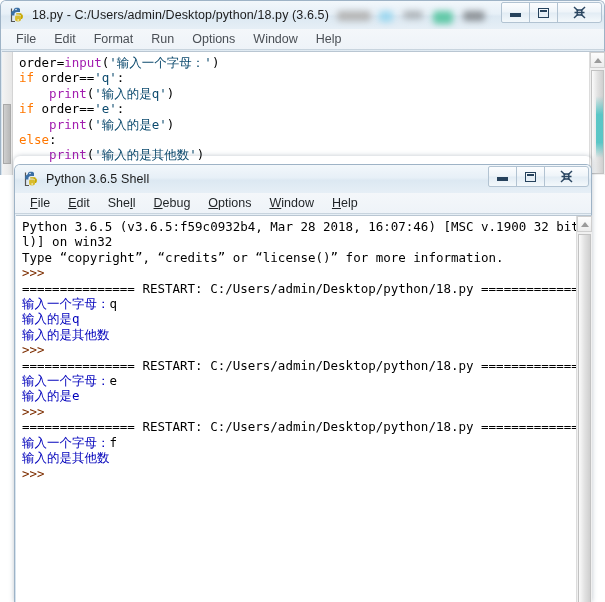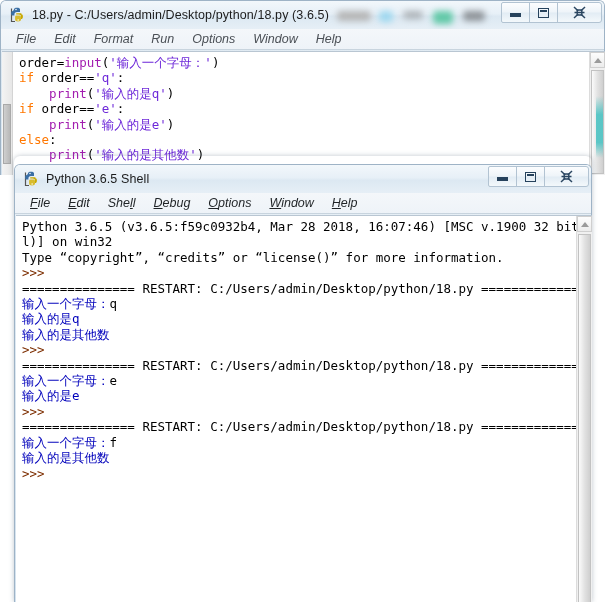--- a/index.html
+++ b/index.html
@@ -108,21 +108,20 @@
 
   
   .menubar {
     height: 21px;
     display: flex;
     align-items: center;
     background: linear-gradient(to bottom,#f4f7fa 0%, #eef3f8 100%);
     border-bottom: 1px solid #c8d4de;
     box-sizing: border-box;
     padding-left: 6px;
-    font-style: italic;
   }
   .menu-item {
     font-size: 12.5px;
     color: #4a4f55;
     padding: 0 9px;
     line-height: 19px;
     white-space: nowrap;
   }
   .menubar.active .menu-item { color: #1f2326; }
   .menubar.active .menu-item .mn {
@@ -140,21 +139,21 @@
     margin: 0;
     padding: 3px 0 0 6px;
     font-family: "DejaVu Sans Mono", "Liberation Mono", monospace;
     font-size: 12.5px;
     line-height: 15.4px;
     white-space: pre;
     color: #000000;
   }
   .k-kw   { color: #ff7700; }
   .k-bi   { color: #a21caf; }
-  .k-str  { color: #6d28d9; }
+  .k-str  { color: #0c4a6e; }
   .k-def  { color: #000000; }
   .k-out  { color: #0000bb; }
   .k-prompt { color: #7d2e00; }
 
   
   .vscroll {
     position: absolute;
     top: 0; right: 0;
     width: 16px; bottom: 0;
     background: #f0f0f0;

